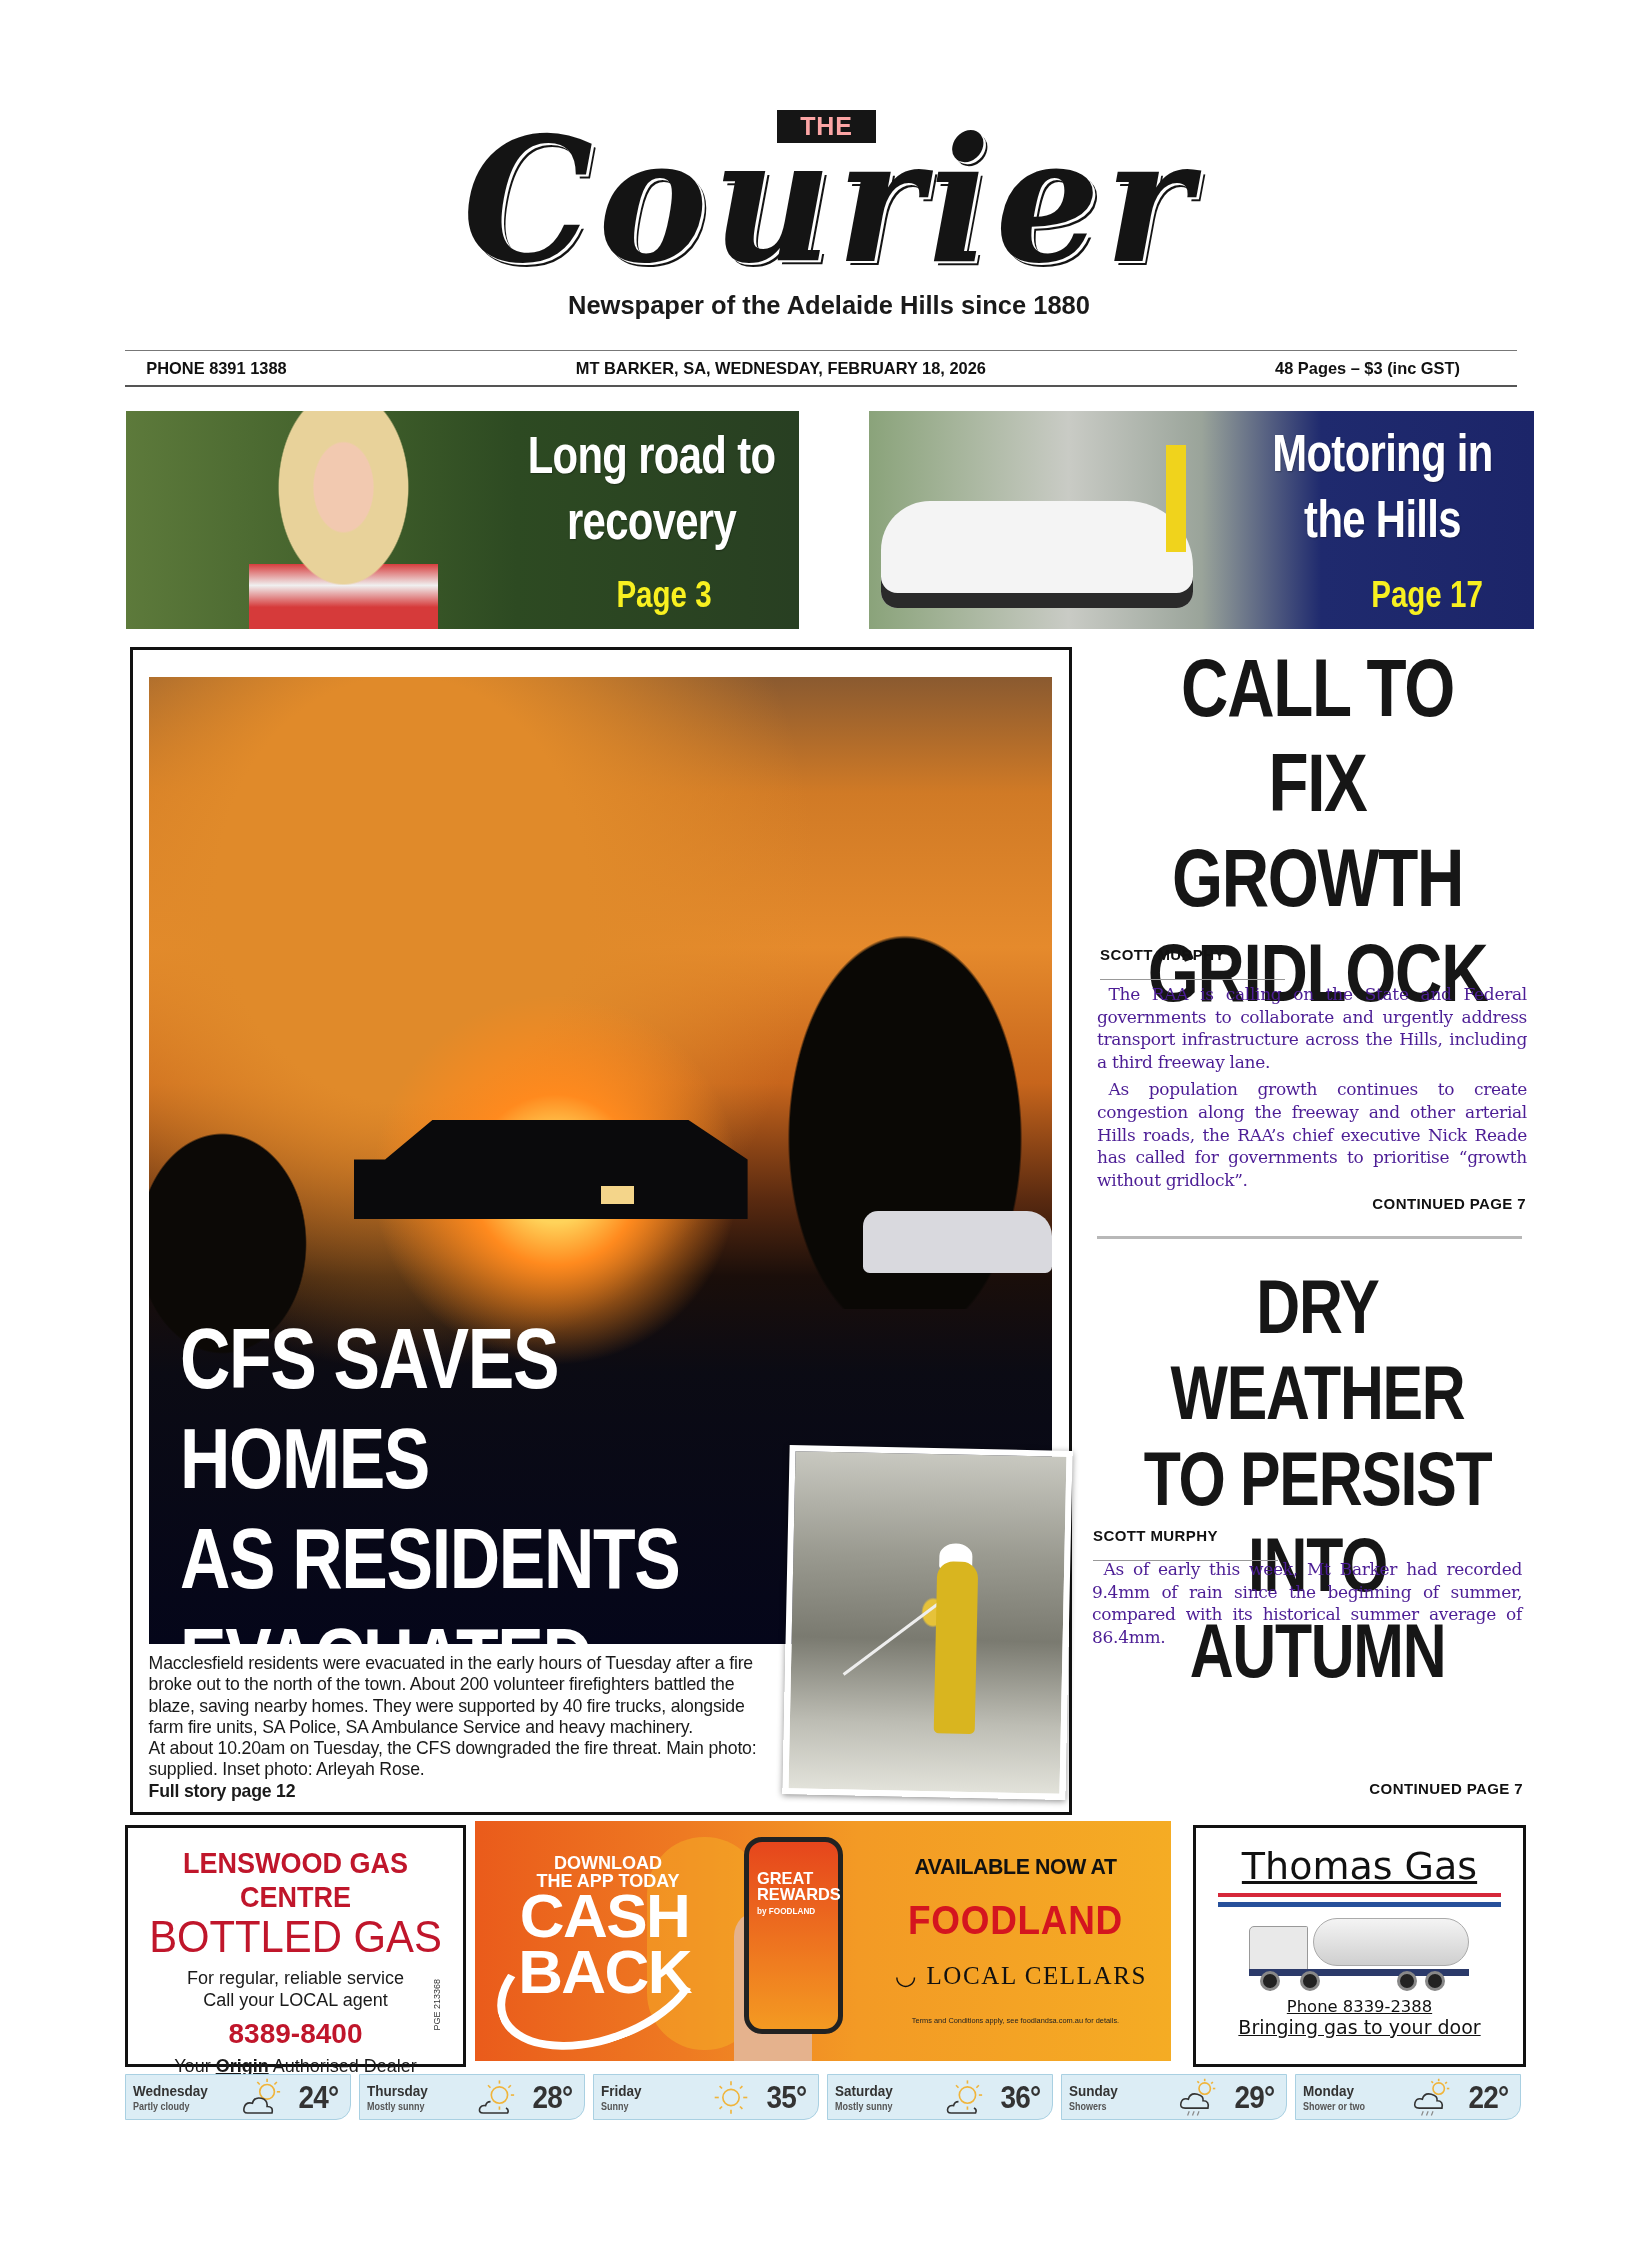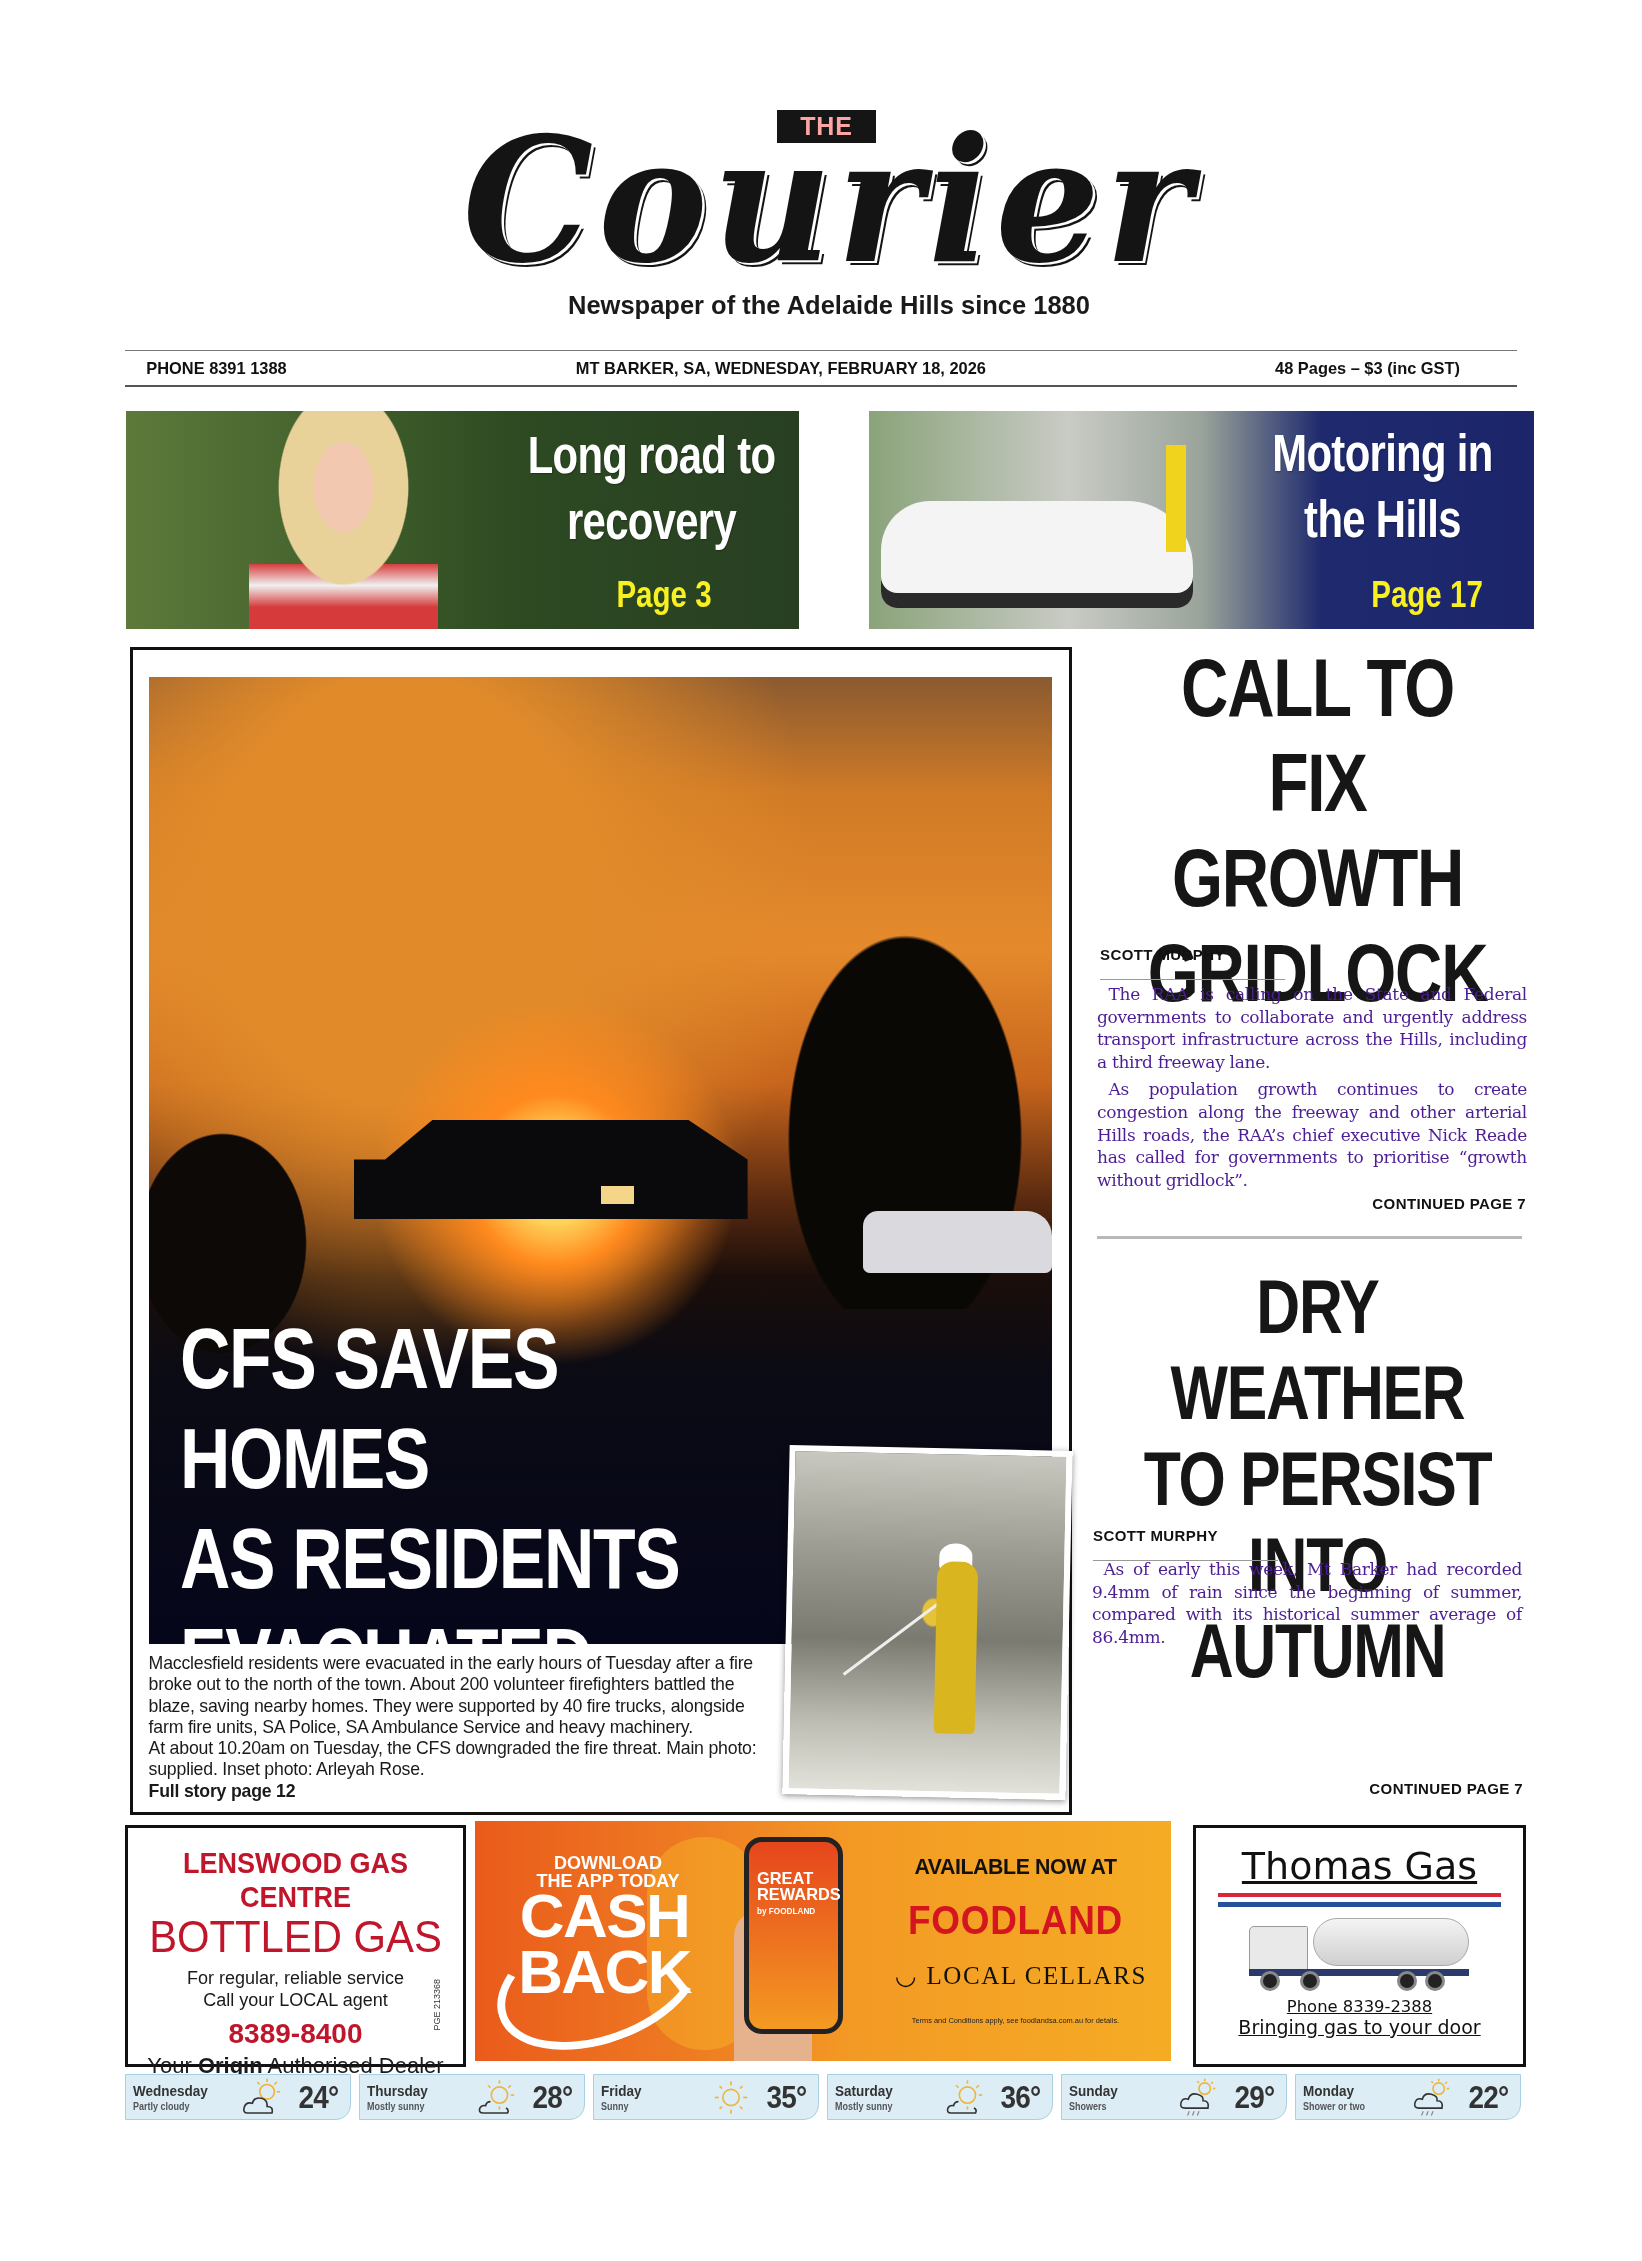--- a/index.html
+++ b/index.html
@@ -155,21 +155,21 @@
   .rc-divider { position: absolute; left: 1097px; top: 1236px; width: 425px; height: 3.3px; background: #b8b8b8; }
 
   
   .ad-box { position: absolute; top: 1825px; height: 242px; border: 3.3px solid #111; background: #fff; }
   .ad-lenswood { left: 125px; width: 341px; text-align: center; color: #c0162b; }
   .ad-lenswood .l1 { font-weight: 700; font-size: 30px; margin-top: 18px; transform: scaleX(0.9); letter-spacing: 0; }
   .ad-lenswood .l2 { font-size: 44px; line-height: 46px; font-weight: 400; transform: scaleX(0.95); }
   .ad-lenswood .l3, .ad-lenswood .l4, .ad-lenswood .l6 { color: #1a1a1a; font-size: 18px; line-height: 22px; }
   .ad-lenswood .l3 { margin-top: 6.6px; }
   .ad-lenswood .l5 { font-weight: 700; font-size: 28px; line-height: 34px; margin-top: 6.6px; }
-  .ad-lenswood .l6 { font-size: 22px; margin-top: 4px; }
+  .ad-lenswood .l6 { font-size: 18px; margin-top: 4px; }
   .ad-lenswood .l6 b { text-decoration: underline; }
   .ad-lenswood .code { position: absolute; right: 21.3px; bottom: 33px; font-size: 9px; color: #333; writing-mode: vertical-rl; transform: rotate(180deg); }
 
   .ad-foodland {
     position: absolute; left: 475px; top: 1821px; width: 696px; height: 240px;
     background: linear-gradient(90deg, #ea5b1b 0%, #ee7a22 30%, #f39a25 55%, #f5ac24 100%);
     overflow: hidden;
   }
   .ad-foodland .swirl { position: absolute; left: 172px; top: 16.4px; width: 115px; height: 213px; border-radius: 57px; background: rgba(248,200,40,0.35); }
   .ad-foodland .dl { position: absolute; left: 51px; top: 33px; width: 164px; text-align: center; color: #fff; font-weight: 700; font-size: 18px; line-height: 18px; }

